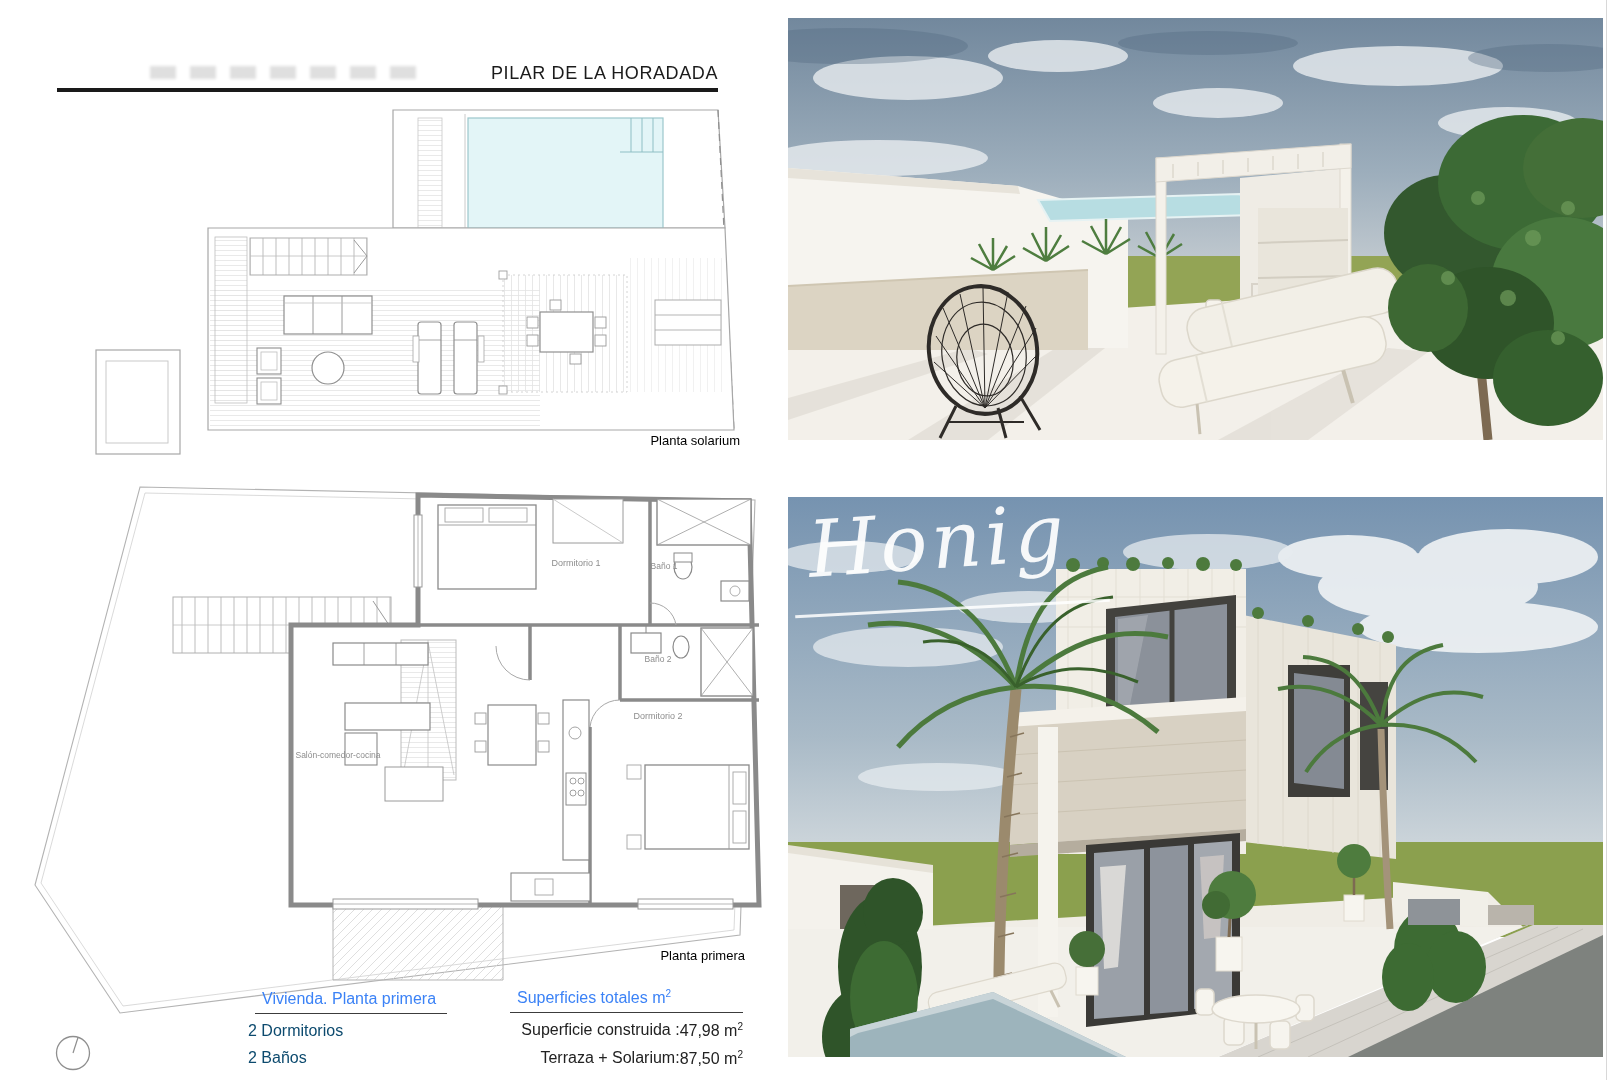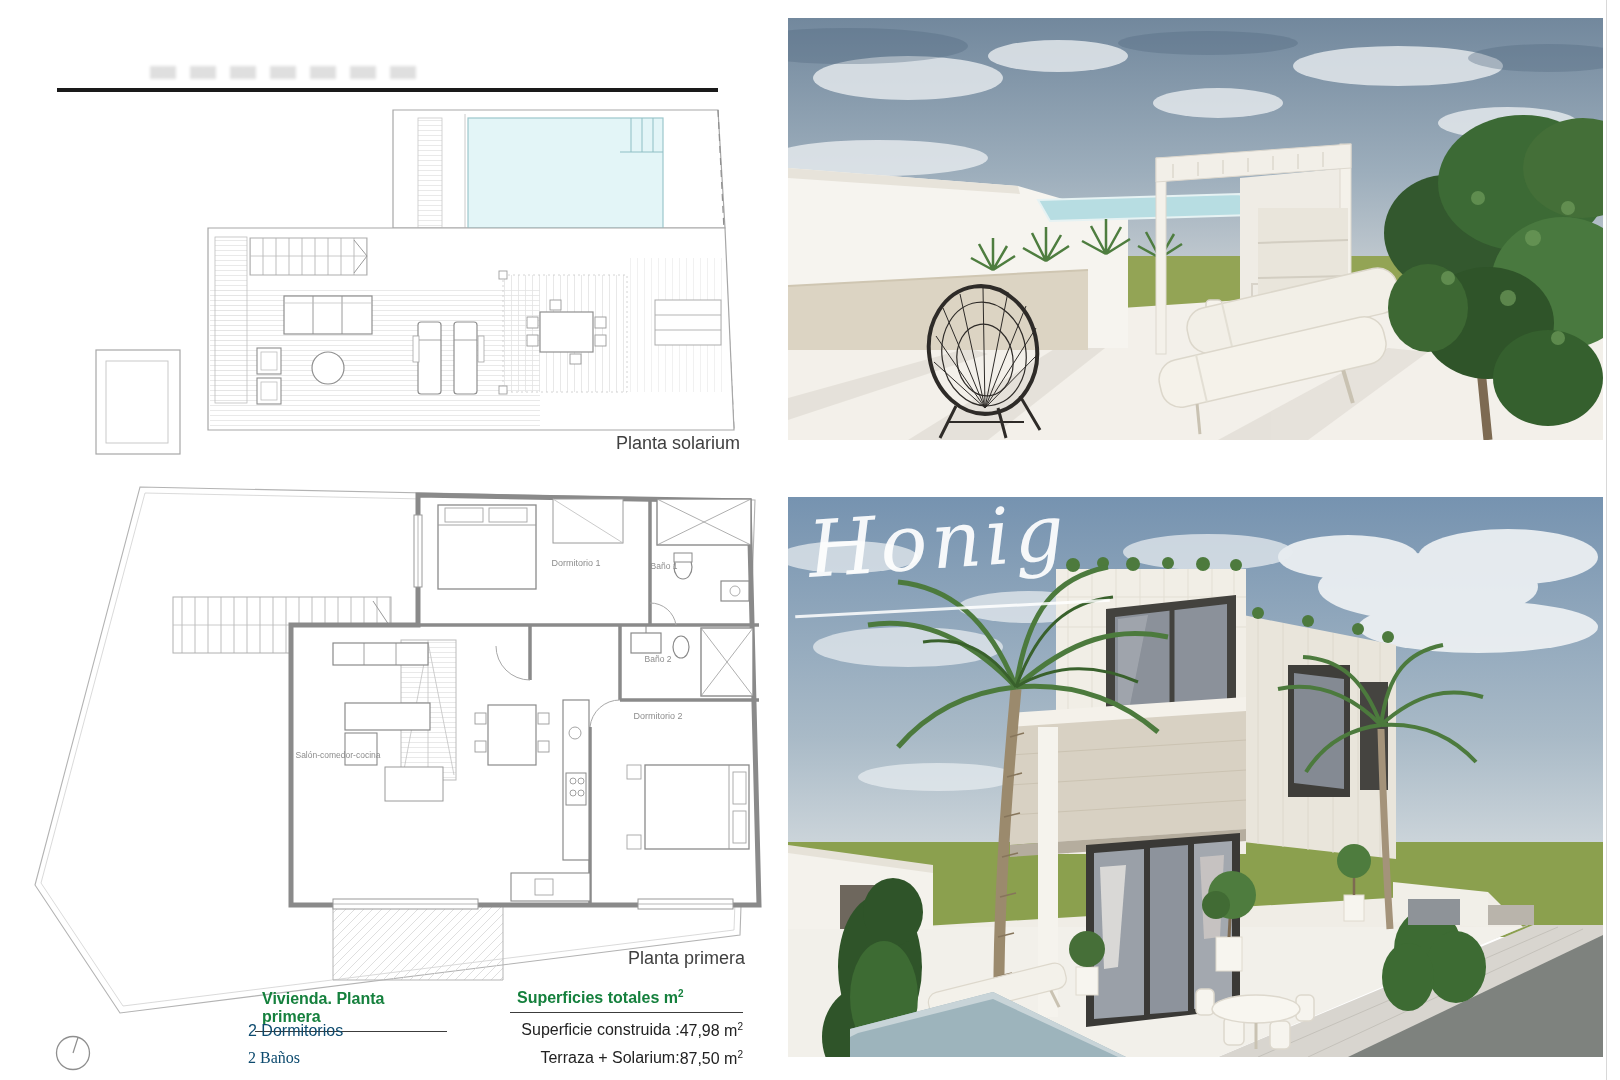--- a/index.html
+++ b/index.html
@@ -6,43 +6,44 @@
   .page{position:relative;width:1620px;height:1080px;background:#ffffff;overflow:hidden;
         font-family:"Liberation Sans", sans-serif;color:#1c1c1c;}
   .abs{position:absolute;}
   
   .loc-title{position:absolute;top:63px;left:318px;width:400px;text-align:right;
              font-size:18px;letter-spacing:.6px;color:#1b1b1b;}
   .head-rule{position:absolute;top:88px;left:57px;width:661px;height:3.5px;background:#1a1a1a;}
   .faded-text{position:absolute;top:66px;left:150px;width:280px;height:13px;opacity:.55;filter:blur(1.6px);
       background:repeating-linear-gradient(90deg,rgba(90,90,90,.35) 0 26px,rgba(0,0,0,0) 26px 40px);}
   
-  .caption{position:absolute;font-size:18px;color:#404040;}
+  .caption{position:absolute;font-size:13px;color:#000000;}
   .room-label{position:absolute;font-size:9px;color:#8d8d8d;text-align:center;}
   
-  .spec-head{position:absolute;font-size:16px;color:#15803d;font-weight:bold;}
+  .spec-head{position:absolute;font-size:16px;color:#3b82f6;}
   .spec-head .u{display:inline-block;border-bottom:1.6px solid #3c3c3c;padding-bottom:5px;}
   .spec-item{position:absolute;font-size:16px;color:#0c4a6e;}
   .spec-row{position:absolute;display:flex;justify-content:flex-end;font-size:16px;color:#222;}
   sup{font-size:10px;}
   
   .watermark{position:absolute;top:496px;left:808px;color:#ffffff;opacity:.93;z-index:30;
      font-family:"DejaVu Serif", serif;font-style:italic;font-size:78px;letter-spacing:4px;
      transform:rotate(-4deg);pointer-events:none;}
   .watermark-line{position:absolute;top:607px;left:795px;width:315px;height:2.5px;background:#ffffff;
      opacity:.85;transform:rotate(-3deg);z-index:30;}
   .edge-line{position:absolute;top:0;left:1606px;width:1px;height:1080px;background:#d8d8d8;}
   svg{display:block;}
 </style>
 </head>
 <body>
 
 <div class="page">
 
   <div class="faded-text"></div>
+  <div class="loc-title">PILAR DE LA HORADADA</div>
   <div class="head-rule"></div>
 
   <div class="abs" style="left:88px;top:98px;width:660px;height:365px;">
     <svg width="660" height="365" viewBox="0 0 660 365">
       <defs>
         <pattern id="hH" width="8" height="5" patternUnits="userSpaceOnUse">
           <line x1="0" y1="2.5" x2="8" y2="2.5" stroke="#e3e3e3" stroke-width="0.8"></line>
         </pattern>
         <pattern id="hV" width="7" height="8" patternUnits="userSpaceOnUse">
           <line x1="3.5" y1="0" x2="3.5" y2="8" stroke="#e2e2e2" stroke-width="0.8"></line>
@@ -218,21 +219,21 @@
     <svg width="46" height="46" viewBox="0 0 46 46">
       <circle cx="23" cy="23" r="16.5" fill="none" stroke="#8f8f8f" stroke-width="1.3"></circle>
       <line x1="23" y1="23" x2="28" y2="7.5" stroke="#8f8f8f" stroke-width="1.2"></line>
     </svg>
   </div>
 
   <div class="spec-head" style="left:255px;top:990px;width:192px;">
     <span class="u" style="width:185px;padding-left:7px;">Vivienda. Planta primera</span>
   </div>
   <div class="spec-item" style="left:248px;top:1022px;">2  Dormitorios</div>
-  <div class="spec-item" style="left:248px;top:1049px;font-family:Liberation Serif, serif;">2  Baños</div>
+  <div class="spec-item" style="left:248px;top:1049px;">2  Baños</div>
 
   <div class="spec-head" style="left:510px;top:988px;width:233px;">
     <span class="u" style="width:226px;padding-left:7px;">
       <span>Superficies totales m</span><sup>2</sup>
     </span>
   </div>
   <div class="spec-row" style="left:517px;top:1021px;width:226px;">
     <span>Superficie construida :</span>
     <span><span>47,98 m</span><sup>2</sup></span>
   </div>

